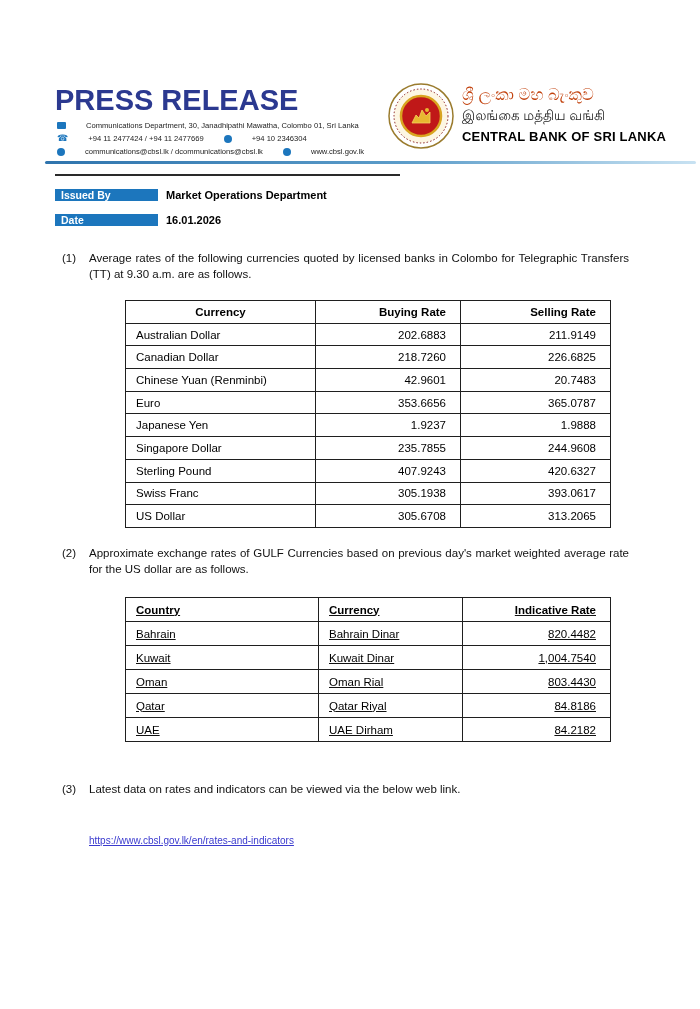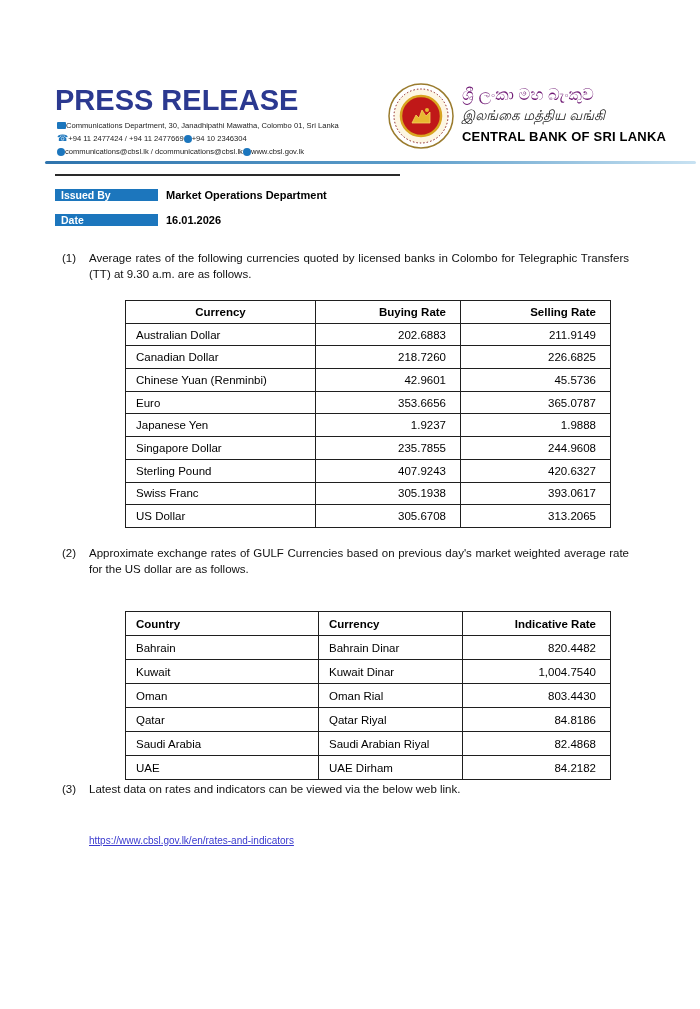--- a/index.html
+++ b/index.html
@@ -12,34 +12,34 @@
 
   
   .pr-title {
     position: absolute; left: 55px; top: 84px;
     font-size: 29px; font-weight: bold; letter-spacing: 0px;
     color: #2b3990;
   }
   .contact-block { position: absolute; left: 57px; top: 119px; }
   .contact-line {
     font-size: 7.6px; color: #222; height: 13px;
-    display: flex; align-items: center; gap: 0; font-weight: 500;
+    display: flex; align-items: center; gap: 20px; font-weight: 500;
   }
   .mini-icon {
     display: inline-block; width: 9px; height: 7px;
     background: #1c76bd; border-radius: 1px; flex: 0 0 auto;
   }
   .mini-icon.round { width: 8px; height: 8px; border-radius: 50%; }
   .mini-icon.phone { background: transparent; color:#1c76bd; font-size:9px; width:auto; height:auto; line-height:7px; }
 
   .emblem { position: absolute; left: 387px; top: 82px; }
 
   .bank-names { position: absolute; left: 462px; top: 84px; width: 230px; }
-  .bank-si { font-size: 16.5px; color: #701a75; line-height: 1.25; }
-  .bank-ta { font-size: 13.5px; color: #222; line-height: 1.3; margin-top: 2px; font-style: italic; }
+  .bank-si { font-size: 16.5px; color: #c2410c; line-height: 1.25; }
+  .bank-ta { font-size: 13.5px; color: #222; line-height: 1.3; margin-top: 2px; }
   .bank-en { font-size: 13px; font-weight: bold; color: #000; margin-top: 5px; letter-spacing: 0.2px; }
 
   .header-rule {
     position: absolute; left: 45px; right: 4px; top: 161px; height: 3px;
     background: linear-gradient(to right, #2f74ad, #5b9cc9 55%, #c8e2f2);
     border-radius: 2px;
   }
 
   
   .meta-block { position: absolute; left: 55px; top: 174px; width: 345px; }
@@ -66,21 +66,21 @@
     position: absolute; left: 89px; top: 796px;
     font-size: 10px; color: #3a3ace; text-decoration: underline; margin-top: 39px;
   }
 
   
   table { border-collapse: collapse; table-layout: fixed; position: absolute; left: 125px; background:#fff; }
   th, td { border: 1px solid #1f1f1f; font-size: 11.5px; color: #000; overflow: hidden; white-space: nowrap; }
   th { font-weight: bold; }
   .tt-table { top: 300px; width: 485px; }
   .tt-table th, .tt-table td { height: 22.7px; }
-  .gulf-table { top: 611px; width: 485px; }
+  .gulf-table { top: 597px; width: 485px; text-decoration: underline; }
   .gulf-table th, .gulf-table td { height: 24px; }
   .cell-left  { text-align: left;  padding-left: 10px; }
   .cell-right { text-align: right; padding-right: 14px; }
   .cell-center{ text-align: center; }
 </style>
 </head>
 <body>
 
 <div class="page">
 
@@ -158,21 +158,21 @@
           <td class="cell-right">211.9149</td>
         </tr>
     <tr>
           <td class="cell-left">Canadian Dollar</td>
           <td class="cell-right">218.7260</td>
           <td class="cell-right">226.6825</td>
         </tr>
     <tr>
           <td class="cell-left">Chinese Yuan (Renminbi)</td>
           <td class="cell-right">42.9601</td>
-          <td class="cell-right">45.5736</td>
+          <td class="cell-right">20.7483</td>
         </tr>
     <tr>
           <td class="cell-left">Euro</td>
           <td class="cell-right">353.6656</td>
           <td class="cell-right">365.0787</td>
         </tr>
     <tr>
           <td class="cell-left">Japanese Yen</td>
           <td class="cell-right">1.9237</td>
           <td class="cell-right">1.9888</td>
@@ -231,25 +231,20 @@
           <td class="cell-left">Oman</td>
           <td class="cell-left">Oman Rial</td>
           <td class="cell-right">803.4430</td>
         </tr>
     <tr>
           <td class="cell-left">Qatar</td>
           <td class="cell-left">Qatar Riyal</td>
           <td class="cell-right">84.8186</td>
         </tr>
     <tr>
-          <td class="cell-left">Saudi Arabia</td>
-          <td class="cell-left">Saudi Arabian Riyal</td>
-          <td class="cell-right">82.4868</td>
-        </tr>
-    <tr>
           <td class="cell-left">UAE</td>
           <td class="cell-left">UAE Dirham</td>
           <td class="cell-right">84.2182</td>
         </tr>
   </tbody>
     </table>
 
   <div class="para para3">
     <div class="para-num">(3)</div>
     <div class="para-text" style="text-align:left">Latest data on rates and indicators can be viewed via the below web link.</div>

